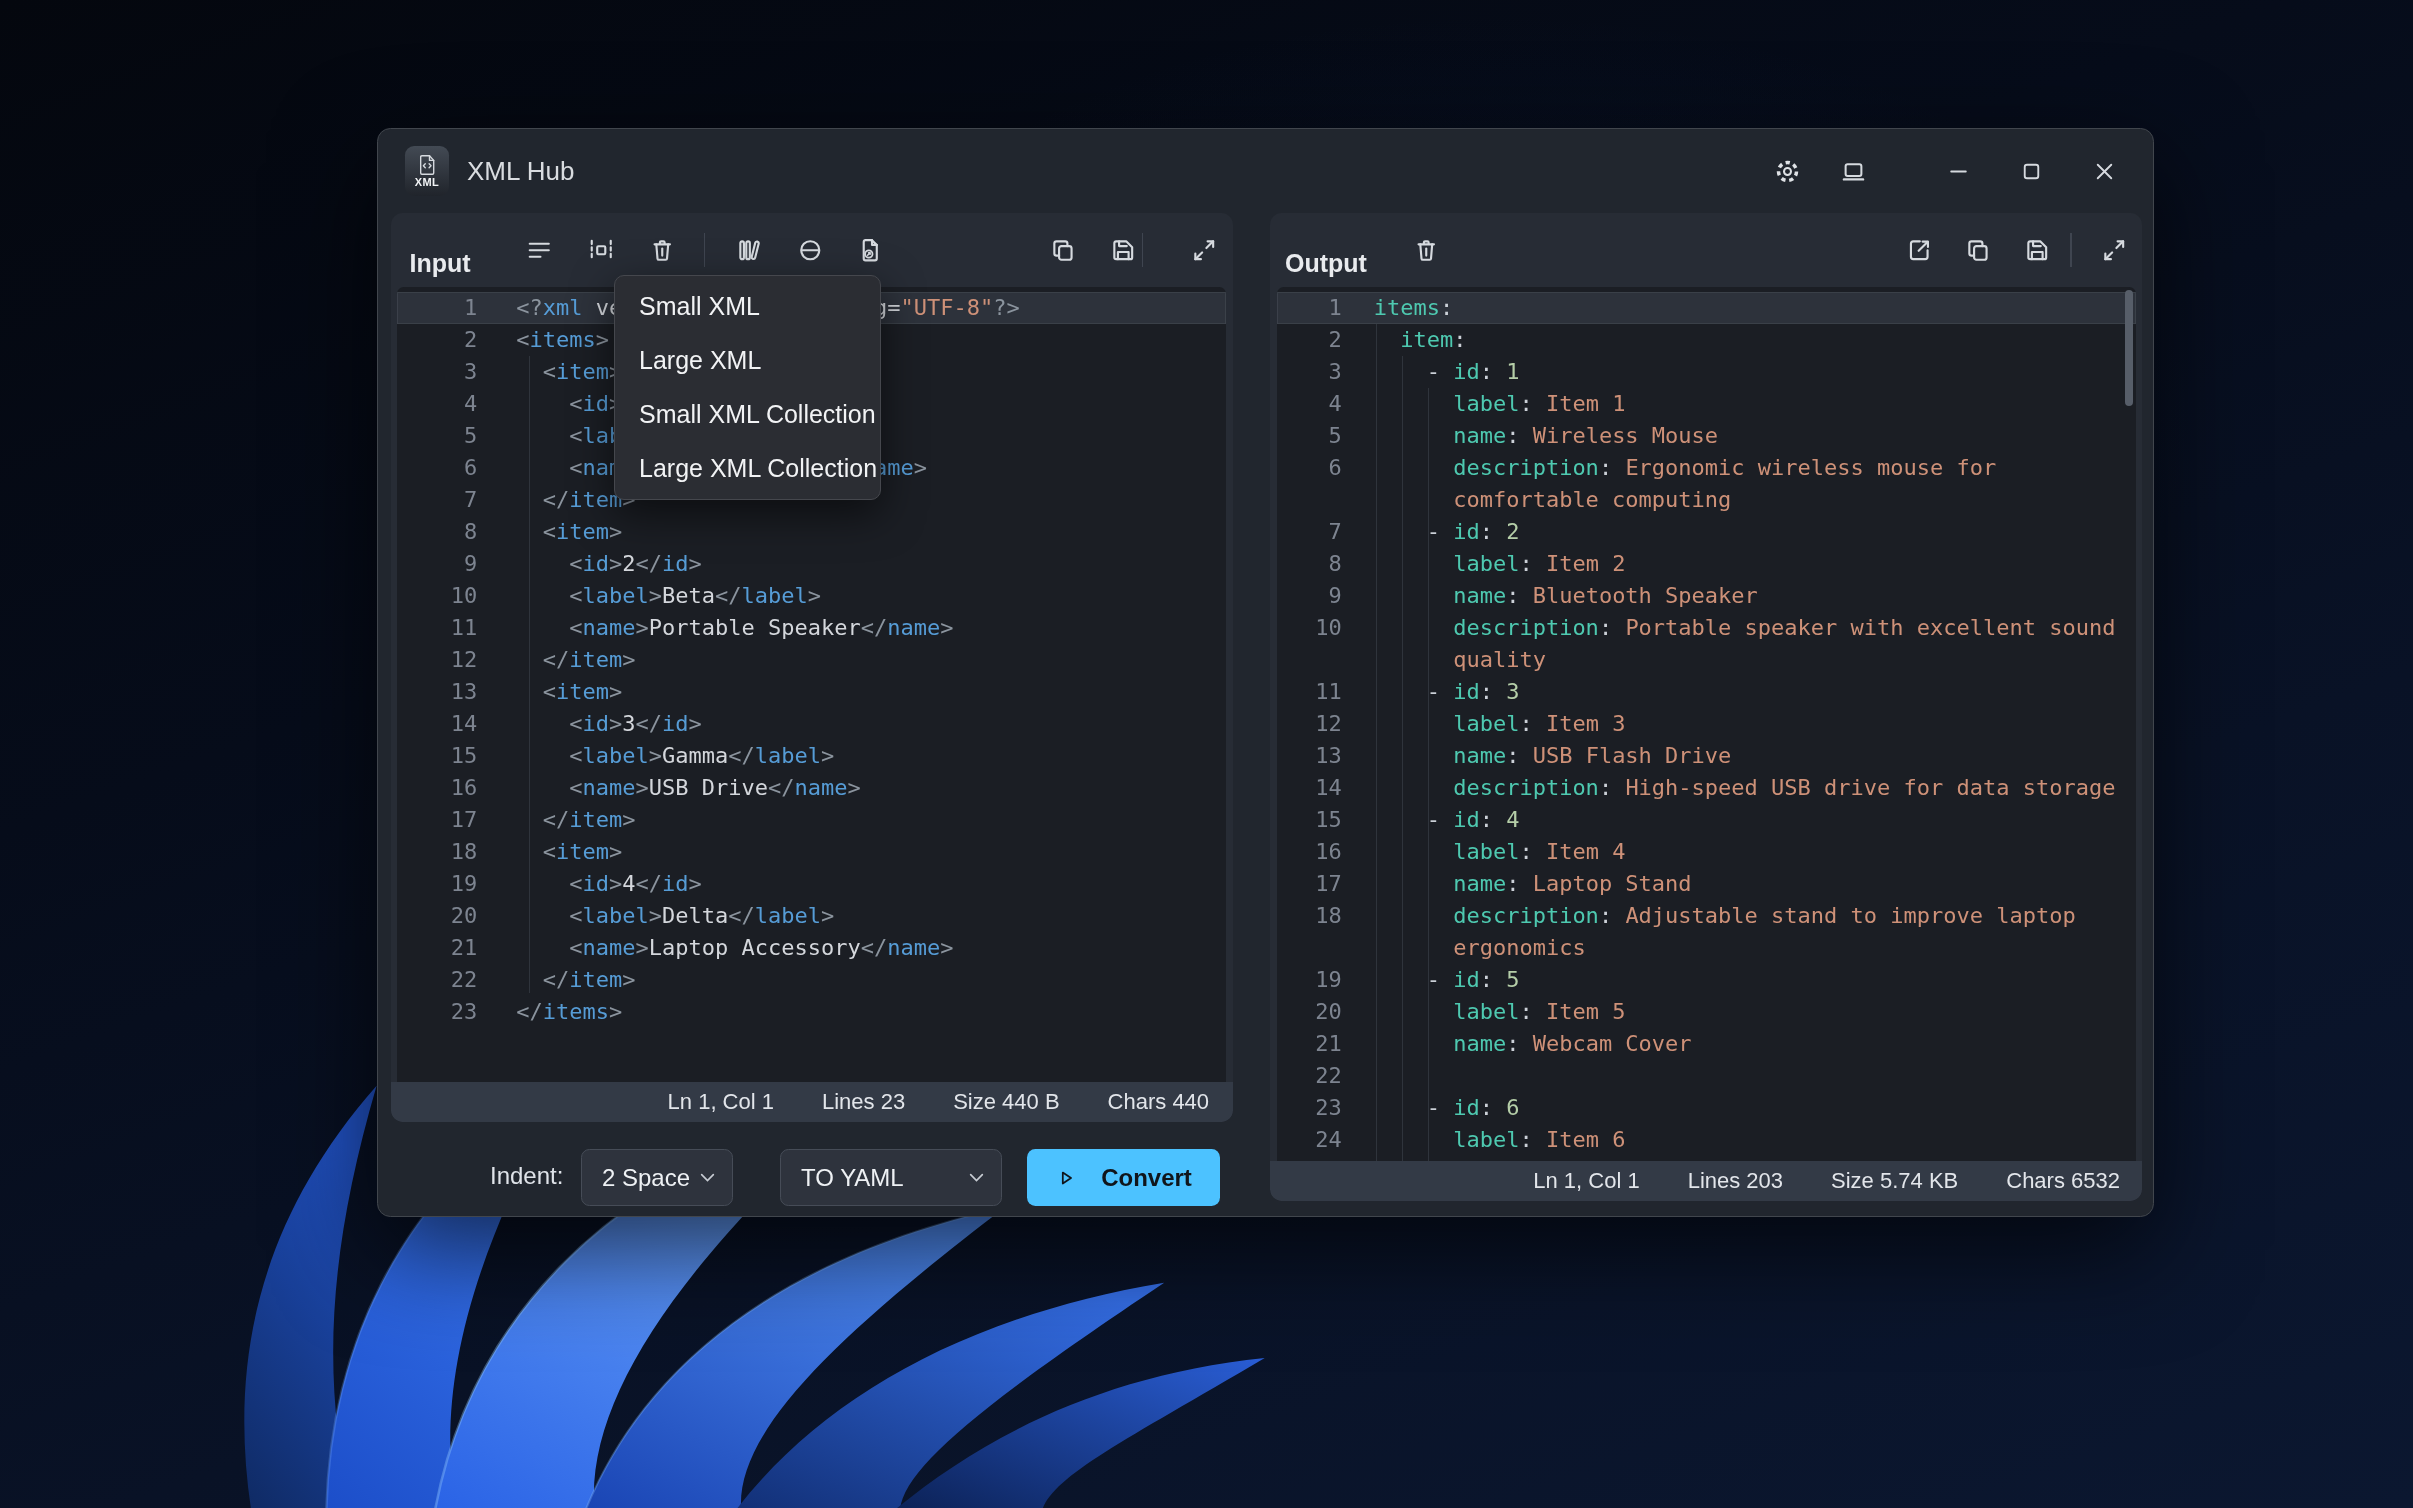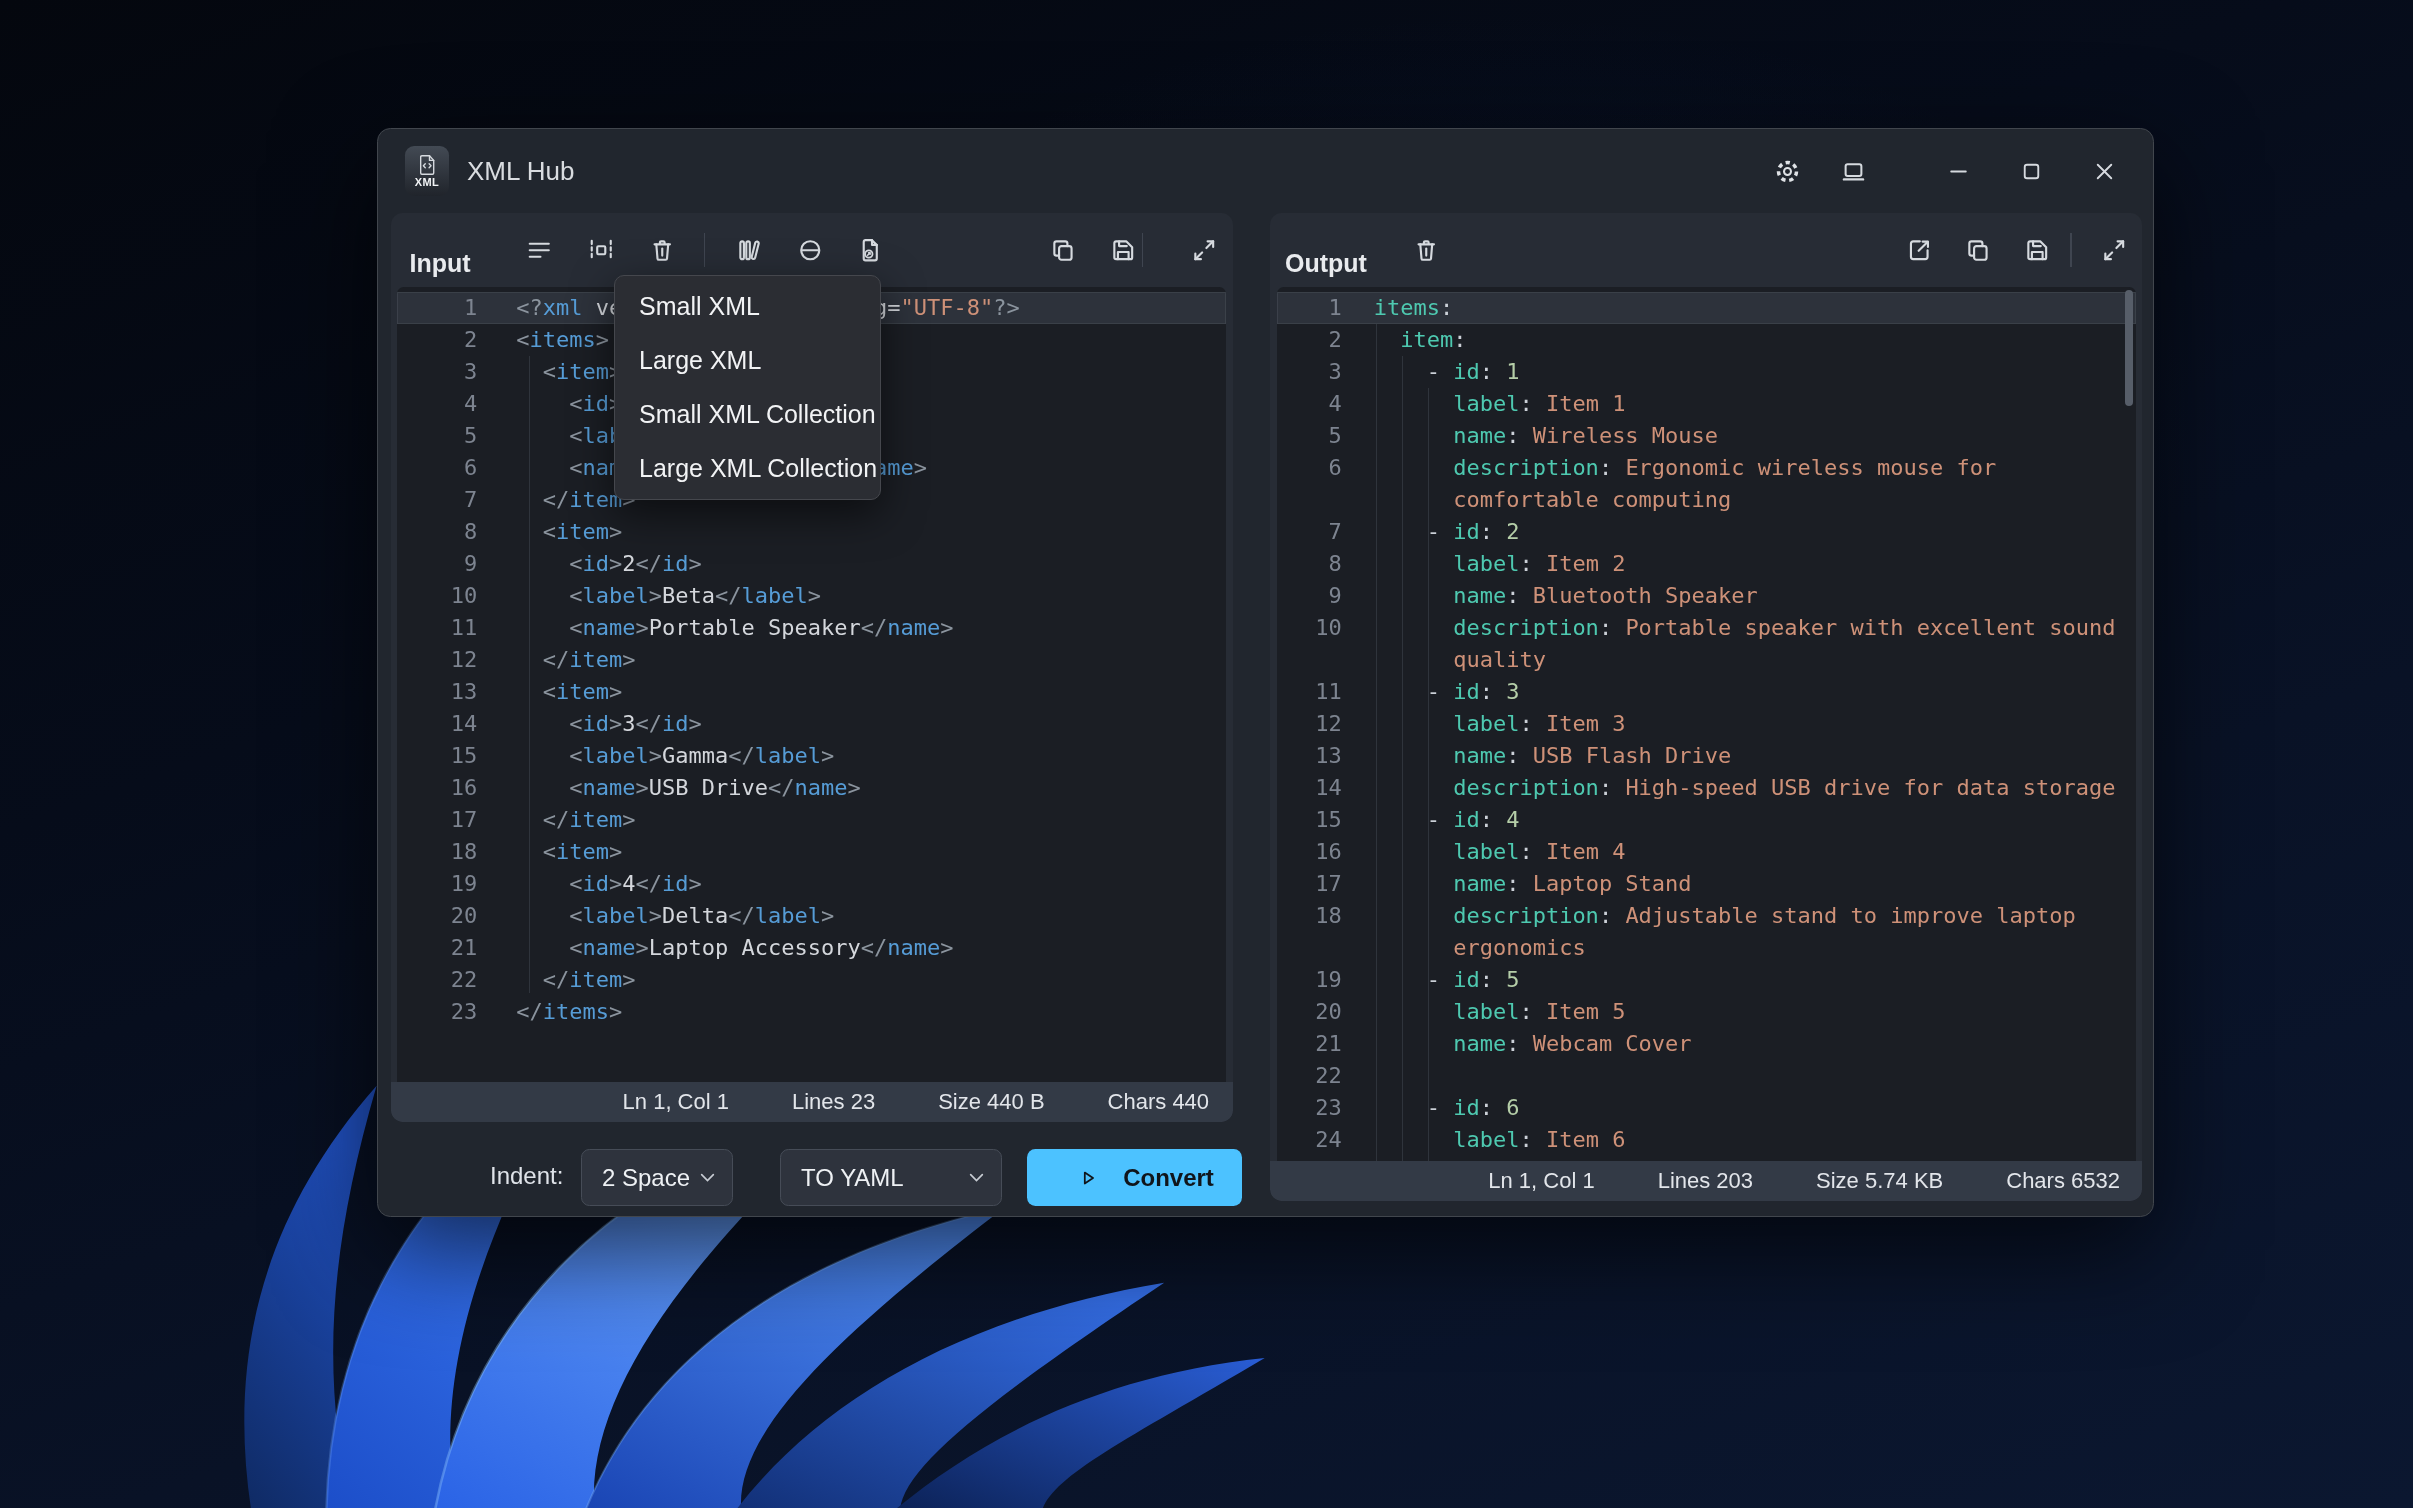--- a/index.html
+++ b/index.html
@@ -36,32 +36,32 @@
   .editor.in .gut{width:80px;}
   .editor.out .gut{width:65px;}
   .code{flex:0 0 auto;}
   .editor.in .code{margin-left:39px;}
   .editor.out .code{margin-left:32px;}
   .tk-plain{color:#d4d7dc}.tk-punc{color:#8b949e}.tk-tag{color:#569cd6}.tk-str{color:#ce9178}
   .tk-key{color:#4ec9b0}.tk-val{color:#ce9178}.tk-num{color:#b5cea8}.tk-op{color:#ccd1d8}
   .guide{position:absolute;width:0.8px;background:#2f343c;}
   .thumb{position:absolute;right:2.5px;top:3.4px;width:8.4px;height:116px;background:#575e69;border-radius:4.2px;}
   .pstatus{position:absolute;left:0;width:100%;height:40px;background:#333a46;border-radius:0 0 11.7px 11.7px;
-    display:flex;justify-content:flex-end;align-items:center;gap:63px;font-size:22px;color:#e2e5ea;}
+    display:flex;justify-content:flex-end;align-items:center;gap:48px;font-size:22px;color:#e2e5ea;}
   .panel.input .pstatus{top:869px;padding-right:23.5px;box-sizing:border-box;}
   .panel.output .pstatus{top:948px;padding-right:22px;box-sizing:border-box;}
   
   .indent-label{position:absolute;left:112px;top:1027px;height:40px;line-height:40px;font-size:24px;color:#dfe3e9;}
   .select{position:absolute;top:1020px;height:57px;background:#2e333d;border:0.8px solid #464c57;border-radius:8.4px;
     box-sizing:border-box;display:flex;align-items:center;justify-content:space-between;padding:0 17px 0 20px;
     font-size:24px;color:#eef1f4;}
   .sel-indent{left:203px;width:152px;}
   .sel-mode{left:402px;width:222px;}
   .convert{position:absolute;left:649px;top:1020px;width:193px;height:57px;background:#4cc2ff;border-radius:8.4px;
-    display:flex;align-items:center;justify-content:center;gap:24px;font-size:24px;font-weight:600;color:#10151b;padding-left:22px;}
+    display:flex;align-items:center;justify-content:center;gap:24px;font-size:24px;font-weight:600;color:#10151b;}
   
   .menu{position:absolute;left:614px;top:275px;width:267px;background:#2b2d33;border:0.8px solid #45474d;
     border-radius:10px;box-shadow:0 13.4px 42px rgba(0,0,0,.55);padding:3.4px 0;z-index:50;box-sizing:border-box;}
   .menu-item{height:54px;line-height:54px;padding-left:24px;font-size:25px;color:#f2f3f5;}
   svg{display:block;}
   .ic{stroke:#d6dadf;fill:none;stroke-width:1.8;stroke-linecap:round;stroke-linejoin:round;}
 </style>
 </head>
 <body>
 

